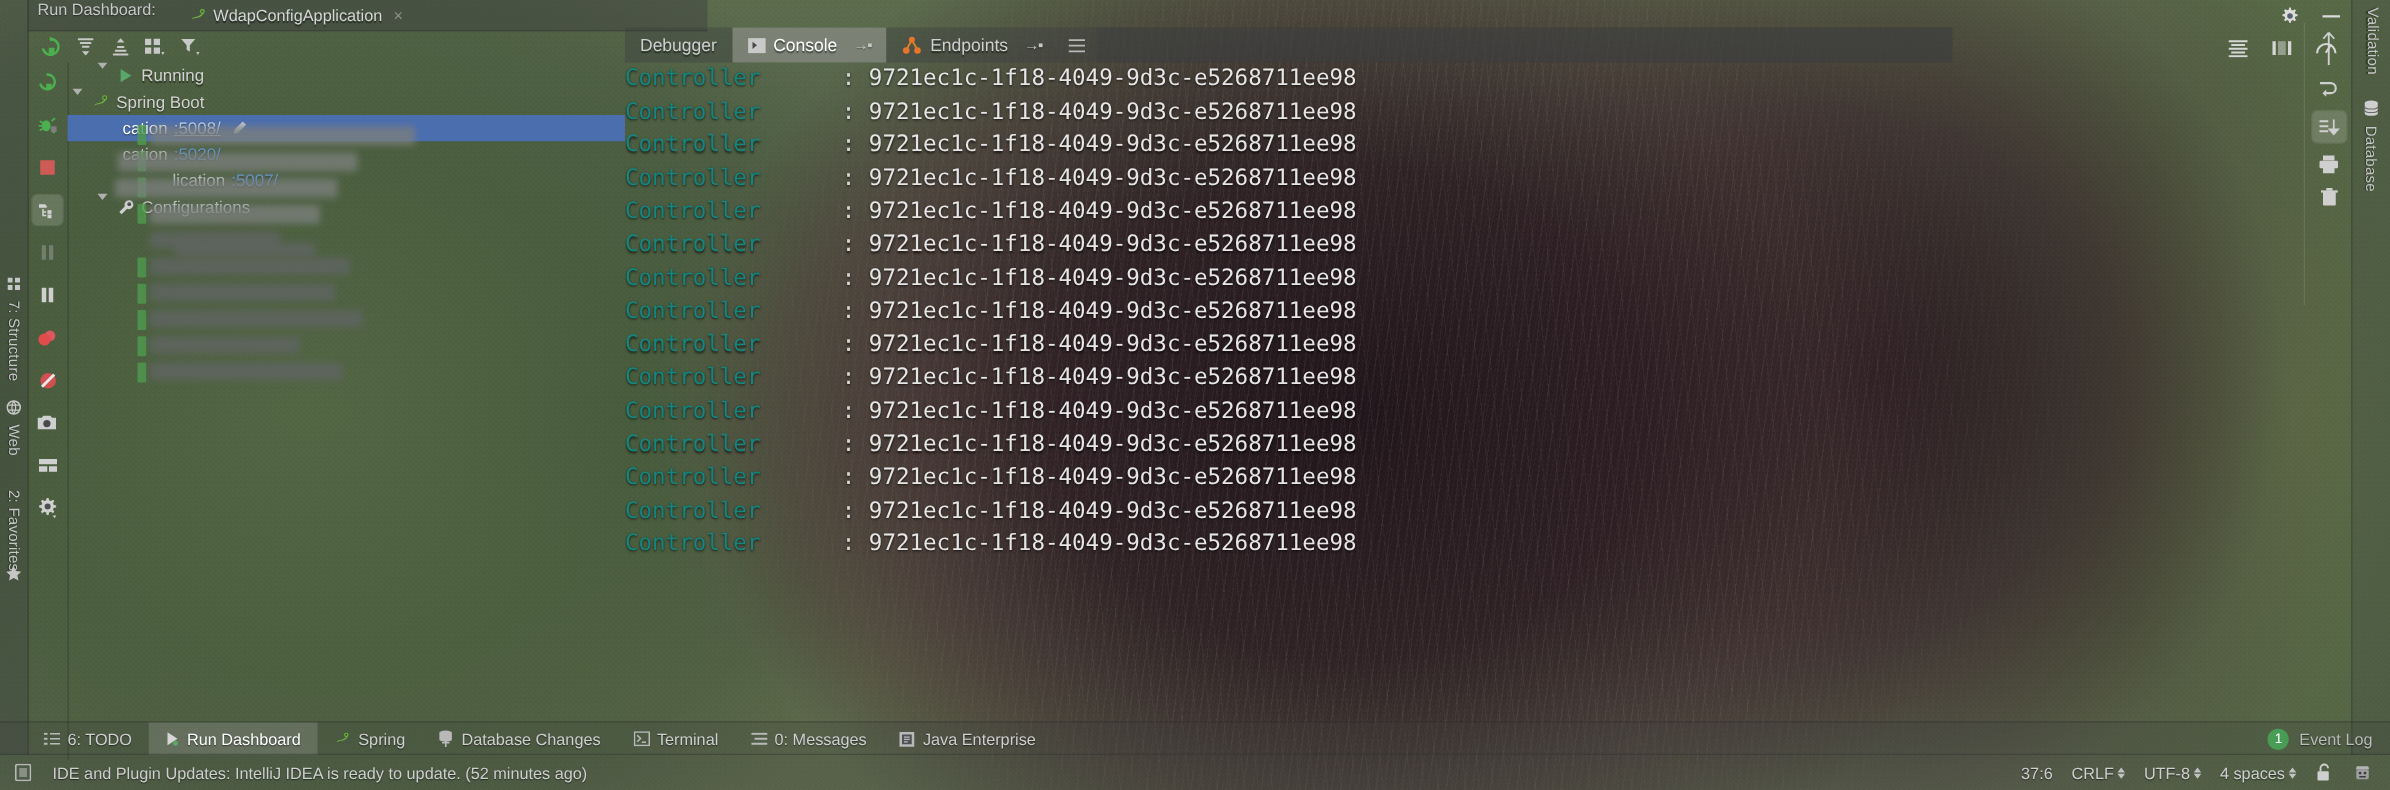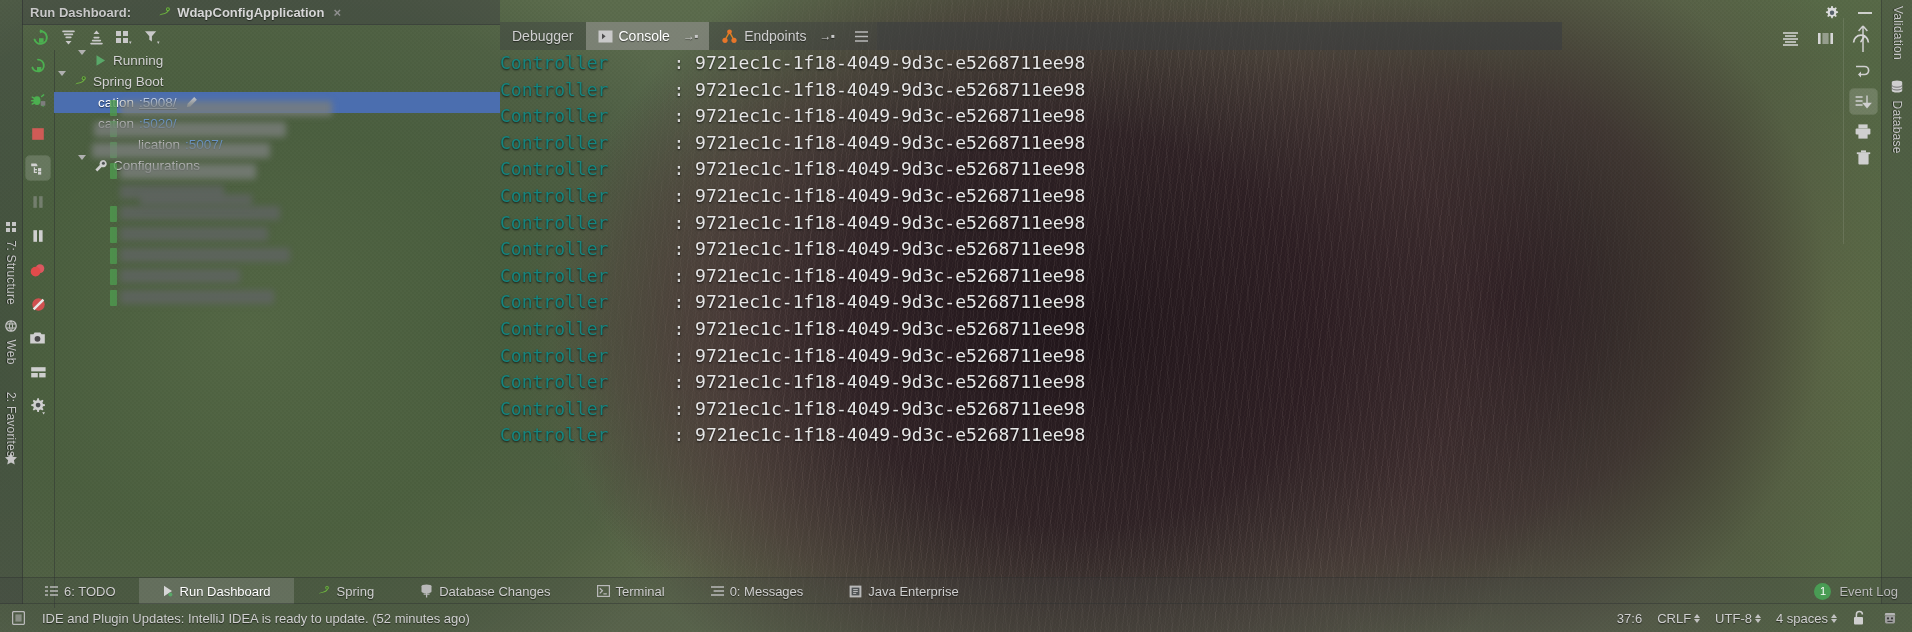--- a/index.html
+++ b/index.html
@@ -57,25 +57,24 @@
   .vtext{
     position:absolute;left:-1px;
     writing-mode:vertical-rl;
     font-size:12px;color:#c6c6c6;
     letter-spacing:.2px;white-space:nowrap;
     text-shadow:0 1px 1px rgba(0,0,0,.55);
   }
 
   
   #dash-title{
-    position:absolute;left:22px;top:0;width:478px;height:24px;
+    position:absolute;left:22px;top:0;width:544px;height:24px;
     background:rgba(60,63,65,.46);
-    display:flex;align-items:center;z-index:13;
+    display:flex;align-items:flex-start;z-index:13;
     border-bottom:1px solid rgba(45,47,49,.4);
-    font-weight:bold;
   }
   #dash-title .lbl{margin-left:8px;color:#c8c8c8;font-size:13px;text-shadow:0 1px 1px rgba(0,0,0,.5);}
   #dash-tab{
     margin-left:22px;height:24px;display:flex;align-items:center;gap:5px;
     padding:0 6px 0 4px;
   }
   #dash-tab .txt{color:#d6d6d6;font-size:13px;text-shadow:0 1px 1px rgba(0,0,0,.5);}
   #dash-tab .x{color:#8f8f8f;font-size:13px;margin-left:4px;cursor:pointer;}
 
   #dash-toolbar{
@@ -170,21 +169,21 @@
   }
 
   
   #bottom-bar{
     position:absolute;left:0;bottom:28px;width:1912px;height:26px;
     z-index:15;display:flex;align-items:center;
     background:rgba(60,63,65,.22);
     border-top:1px solid rgba(40,42,44,.35);
   }
   .btab{
-    display:flex;align-items:center;gap:6px;height:26px;padding:0 23px;
+    display:flex;align-items:center;gap:6px;height:26px;padding:0 13px;
     font-size:13px;color:#cfcfcf;cursor:pointer;white-space:nowrap;
     text-shadow:0 1px 1px rgba(0,0,0,.55);
   }
   .btab.active{background:rgba(170,170,165,.28);color:#ffffff;}
   #bottom-right{margin-left:auto;display:flex;align-items:center;gap:8px;padding-right:14px;}
   .evt-badge{
     width:17px;height:17px;border-radius:50%;background:#499c54;color:#fff;
     font-size:11px;display:flex;align-items:center;justify-content:center;
   }
 

